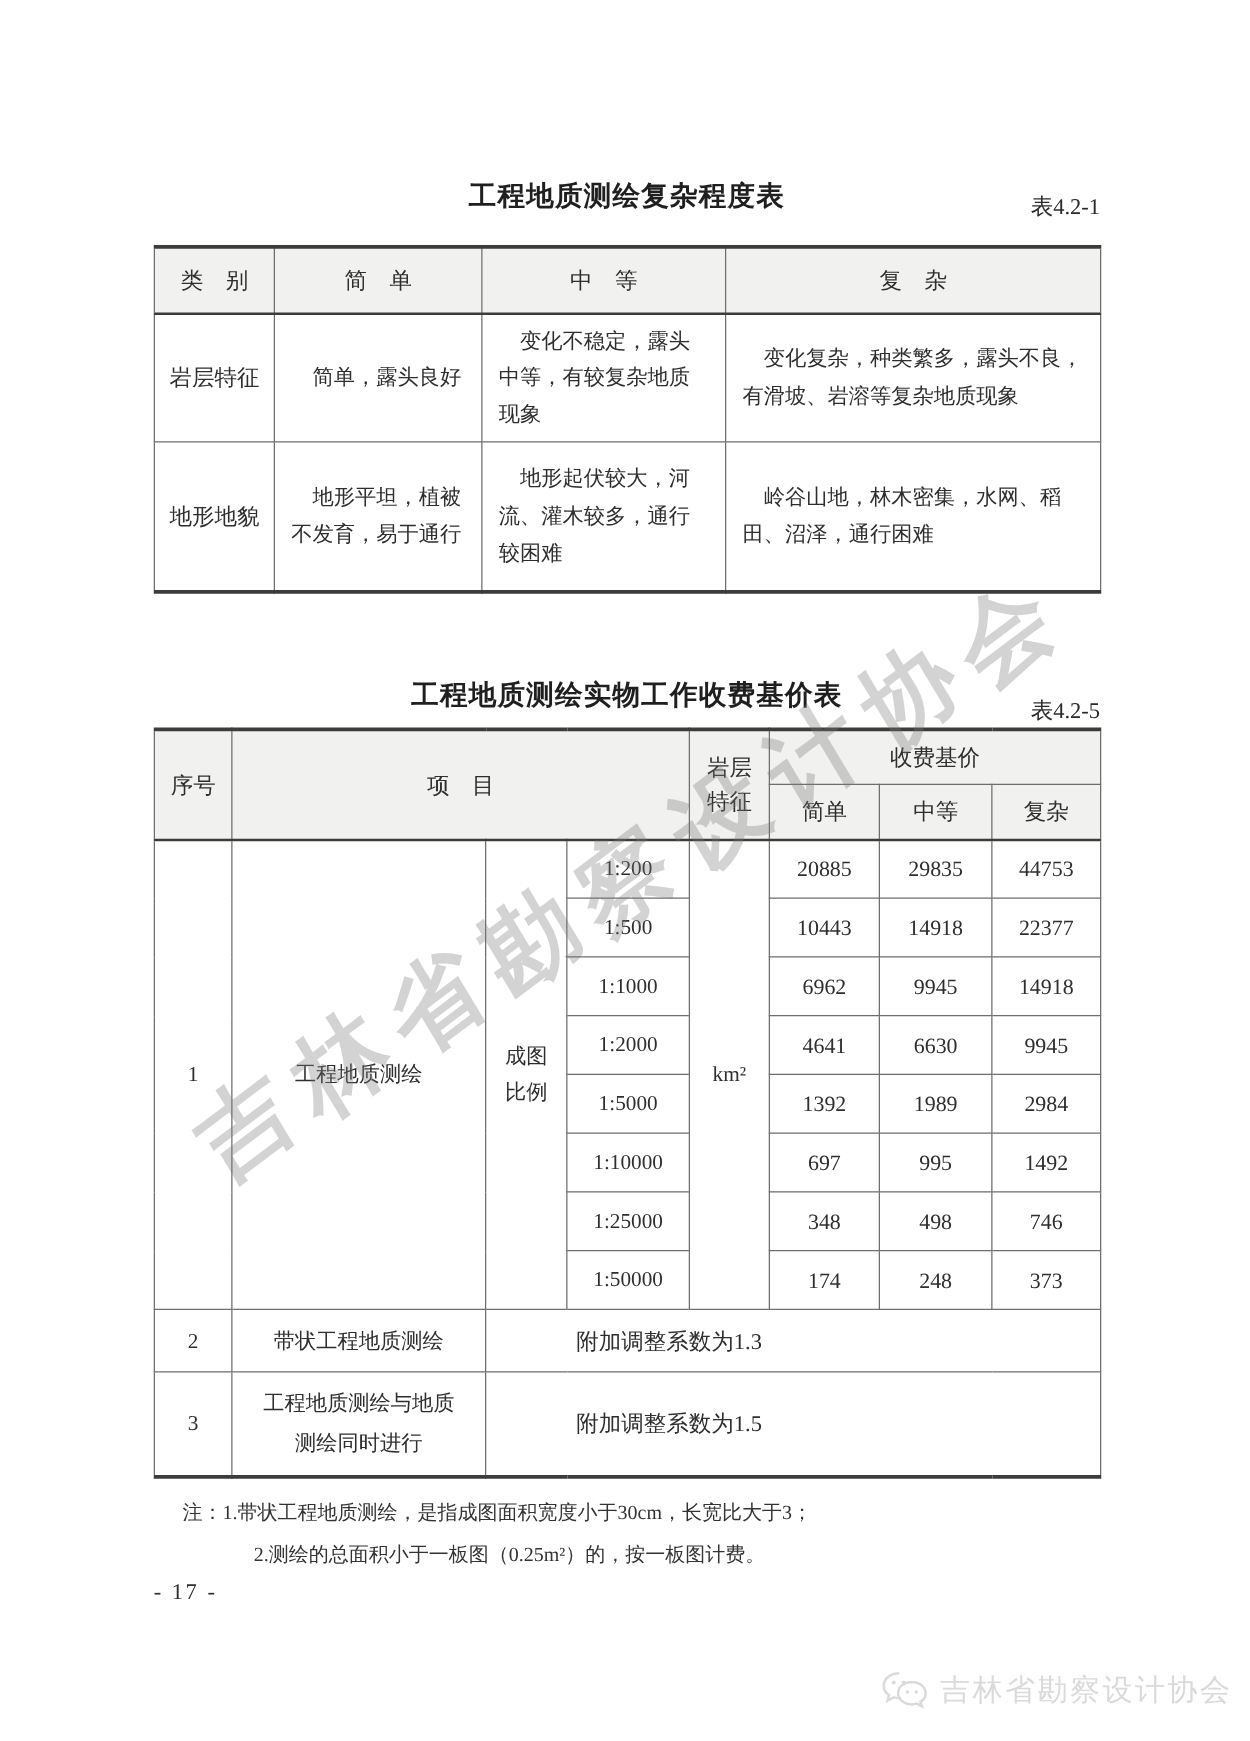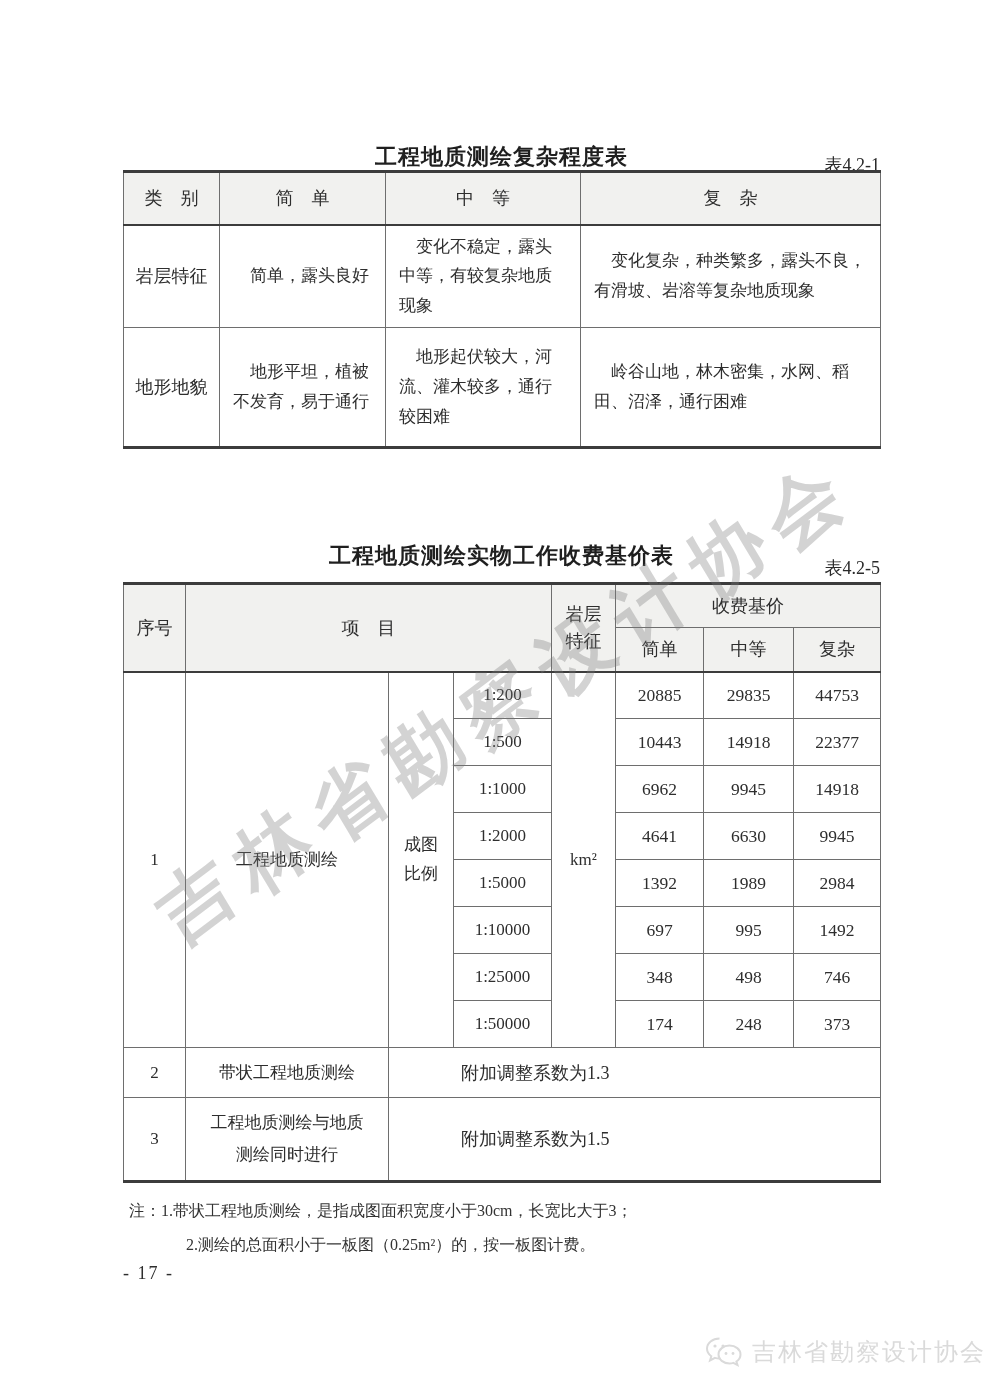--- a/index.html
+++ b/index.html
@@ -33,21 +33,21 @@
     font-size:17px;
   }
   th, td {
     border:1px solid #6e6e6e; vertical-align:middle;
     text-align:center; font-weight:400; color:#2e2e2e;
   }
   thead th { background:#f1f1ef; }
   thead { border-bottom:2px solid #3c3c3c; }
 
   
-  #t1 { top:170px; }
+  #t1 { top:196px; }
   #t1 thead tr { height:53px; }
   #t1 thead th { font-size:18px; }
   #t1 .r1 { height:78px; }
   #t1 .r2 { height:80px; }
   #t1 .r3 { height:120px; }
   #t1 td.cat { font-size:18px; }
   #t1 td.txt {
     text-align:left; padding:6px 13px; text-indent:1em;
     line-height:1.75; font-size:17px;
   }
@@ -61,21 +61,21 @@
   #t2 .r-band { height:50px; }
   #t2 .r-both { height:84px; }
   #t2 td.subitem { padding:0 12px; line-height:1.7; }
   #t2 td.item-wrap { padding:0 23px; line-height:1.9; }
   #t2 td.note-cell { text-align:left; padding-left:72px; font-size:18px; }
   #t2 td.unit-cell { font-size:17px; }
   #t2 td.num { font-size:17.5px; }
 
   
   .notes {
-    position:absolute; left:129px; top:1194px; width:720px;
+    position:absolute; left:146px; top:1194px; width:720px;
     font-size:16px; line-height:34px; color:#333;
   }
   .notes .n2 { padding-left:57px; }
 
   
   .page-num {
     position:absolute; left:123px; top:1263px; width:757px;
     font-size:18px; letter-spacing:2px; color:#2e2e2e;
   }
 

